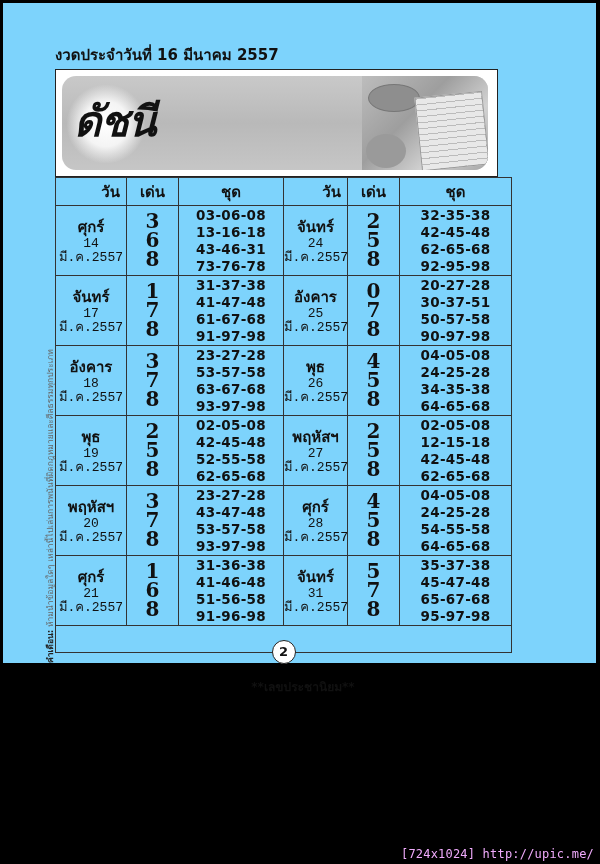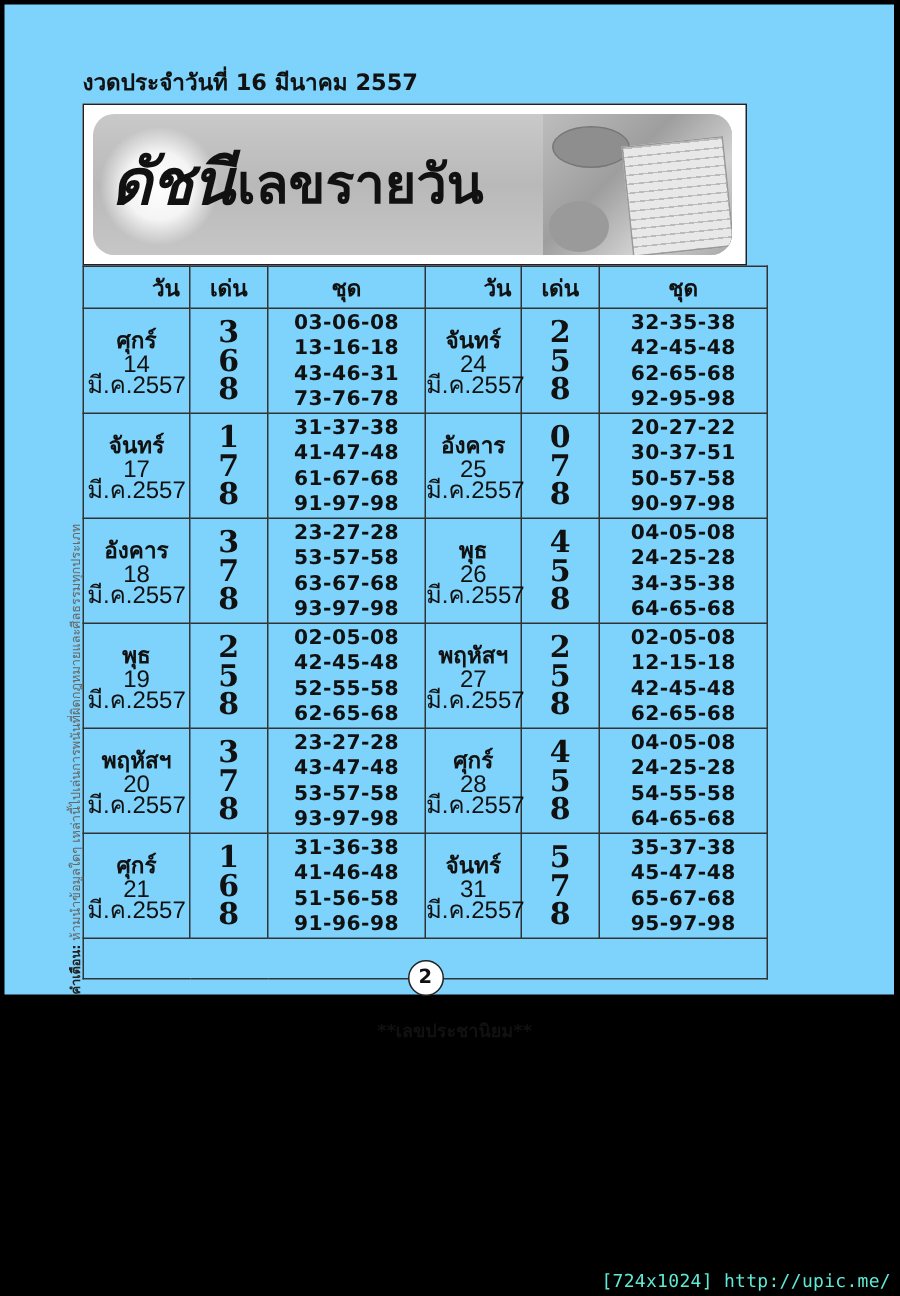--- a/index.html
+++ b/index.html
@@ -7,21 +7,21 @@
     width: 600px; height: 864px; background: #000; position: relative; overflow: hidden;
     font-family: "DejaVu Sans", sans-serif; color: #111;
   }
   .page {
     position: absolute; left: 3px; top: 3px; width: 593px; height: 660px; background: #7dd3fc;
   }
   .footer-strip {
     position: absolute; left: 0; top: 846px; width: 600px; height: 18px; background: #000;
   }
   .footer-strip span {
-    position: absolute; right: 6px; top: 1px; color: #5eead4; font-size: 12px;
+    position: absolute; right: 6px; top: 1px; color: #f0abfc; font-size: 12px;
     font-family: "DejaVu Sans Mono", monospace; letter-spacing: 0.2px;
   }
   .draw-title {
     position: absolute; left: 52px; top: 40px; font-size: 15px; font-weight: bold;
     font-family: "DejaVu Sans", sans-serif; color: #111;
   }
   .banner {
     position: absolute; left: 52px; top: 66px; width: 441px; height: 106px;
     border: 1.5px solid #222; background: #fff;
   }
@@ -70,21 +70,21 @@
     table-layout: fixed;
   }
   table.grid td, table.grid th {
     border: 1.5px solid #333; padding: 0; text-align: center; vertical-align: middle;
   }
   table.grid th {
     height: 27px; font-size: 15px; font-weight: bold; color: #111; font-family: Liberation Mono, monospace;
   }
   table.grid td { height: 69px; }
   .day-name { font-size: 15px; font-weight: bold; display: block; line-height: 20px; }
-  .day-date { font-size: 16px; display: block; line-height: 14px; font-family: Liberation Sans, sans-serif; }
+  .day-date { font-size: 13px; display: block; line-height: 14px; font-family: Liberation Mono, monospace; }
   .lead { font-size: 20px; font-weight: bold; line-height: 19px; font-family: "DejaVu Serif", serif; }
   .lead span { display: block; }
   .sets { font-size: 13.5px; font-weight: bold; line-height: 17px; font-family: "DejaVu Sans", sans-serif; letter-spacing: 0.3px; }
   .sets span { display: block; }
   td.empty-row { height: 26px !important; position: relative; border-bottom: 1.5px solid #333; }
   .page-num {
     position: absolute; left: 50%; bottom: -12px; transform: translateX(-50%);
     width: 22px; height: 22px; border-radius: 50%; border: 1.5px solid #222; background: #fff;
     font-size: 13px; font-weight: bold; line-height: 22px; text-align: center;
   }
@@ -101,21 +101,20 @@
 </head>
 <body>
 
 <div class="page">
   <div class="draw-title">งวดประจำวันที่ 16 มีนาคม 2557</div>
 
   <div class="banner">
     <div class="banner-inner">
       <div class="starburst"></div>
       <div class="banner-brand">ดัชนี</div>
-      <div class="banner-title">เลขรายวัน</div>
       <div class="banner-photo">
         <div class="photo-chart"></div>
         <div class="photo-sheet"></div>
         <div class="photo-pie"></div>
       </div>
     </div>
   </div>
 
   <table class="grid">
     <colgroup>
@@ -188,21 +187,21 @@
           <td>
             <span class="day-name">อังคาร</span>
             <span class="day-date">25 มี.ค.2557</span>
           </td>
           <td class="lead">
             <span>0</span>
             <span>7</span>
             <span>8</span>
           </td>
           <td class="sets">
-            <span>20-27-22</span>
+            <span>20-27-28</span>
             <span>30-37-51</span>
             <span>50-57-58</span>
             <span>90-97-98</span>
           </td>
         </tr>
         <tr>
           <td>
             <span class="day-name">อังคาร</span>
             <span class="day-date">18 มี.ค.2557</span>
           </td>

